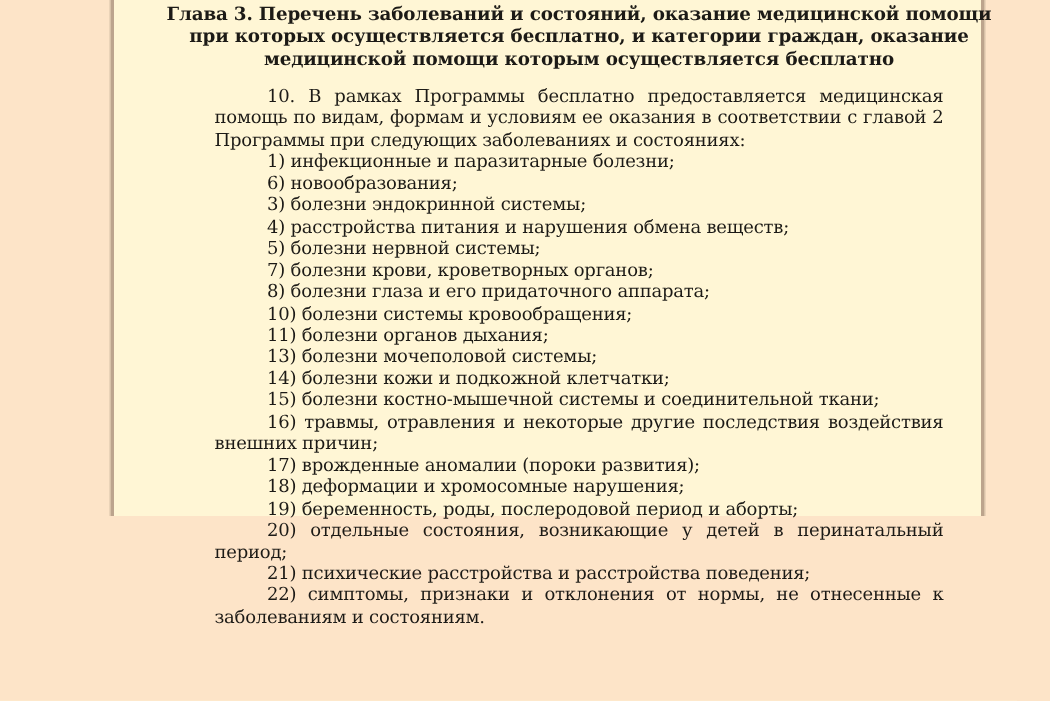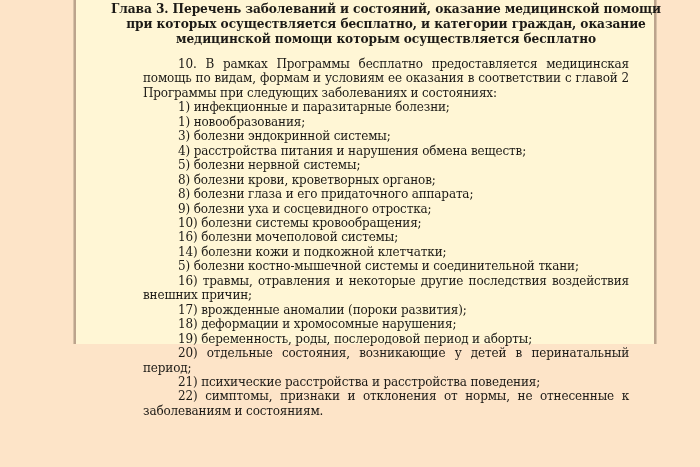--- a/index.html
+++ b/index.html
@@ -56,31 +56,31 @@
   </style>
 </head>
 <body>
 
 <div class="page">
   <div class="doc">
     <div class="title">Глава 3. Перечень заболеваний и состояний, оказание медицинской помощи при которых осуществляется бесплатно, и категории граждан, оказание медицинской помощи которым осуществляется бесплатно</div>
     <div class="body">
       <p class="para">10. В рамках Программы бесплатно предоставляется медицинская помощь по видам, формам и условиям ее оказания в соответствии с главой 2 Программы при следующих заболеваниях и состояниях:</p>
       <p class="item">1) инфекционные и паразитарные болезни;</p>
-      <p class="item">1) новообразования;</p>
+      <p class="item">6) новообразования;</p>
       <p class="item">3) болезни эндокринной системы;</p>
       <p class="item">4) расстройства питания и нарушения обмена веществ;</p>
       <p class="item">5) болезни нервной системы;</p>
-      <p class="item">8) болезни крови, кроветворных органов;</p>
+      <p class="item">7) болезни крови, кроветворных органов;</p>
       <p class="item">8) болезни глаза и его придаточного аппарата;</p>
-      <p class="item">9) болезни уха и сосцевидного отростка;</p>
       <p class="item">10) болезни системы кровообращения;</p>
-      <p class="item">16) болезни мочеполовой системы;</p>
+      <p class="item">11) болезни органов дыхания;</p>
+      <p class="item">13) болезни мочеполовой системы;</p>
       <p class="item">14) болезни кожи и подкожной клетчатки;</p>
-      <p class="item">5) болезни костно-мышечной системы и соединительной ткани;</p>
+      <p class="item">15) болезни костно-мышечной системы и соединительной ткани;</p>
       <p class="item">16) травмы, отравления и некоторые другие последствия воздействия внешних причин;</p>
       <p class="item">17) врожденные аномалии (пороки развития);</p>
       <p class="item">18) деформации и хромосомные нарушения;</p>
       <p class="item">19) беременность, роды, послеродовой период и аборты;</p>
       <p class="item">20) отдельные состояния, возникающие у детей в перинатальный период;</p>
       <p class="item">21) психические расстройства и расстройства поведения;</p>
       <p class="item">22) симптомы, признаки и отклонения от нормы, не отнесенные к заболеваниям и состояниям.</p>
     </div>
   </div>
 </div>

